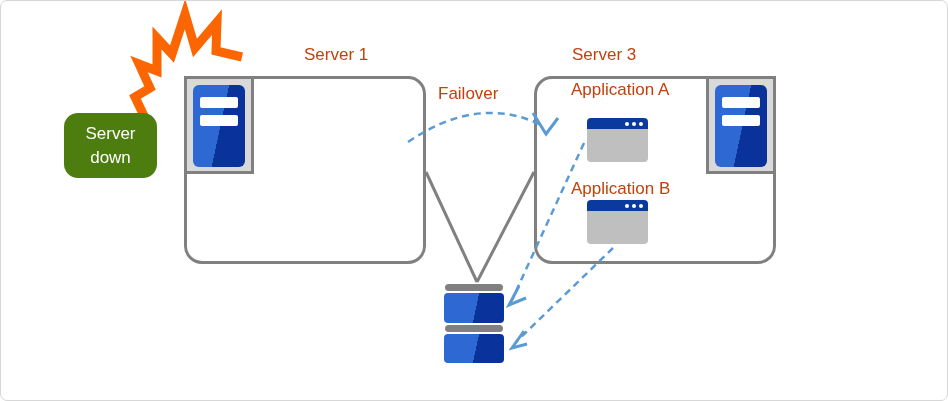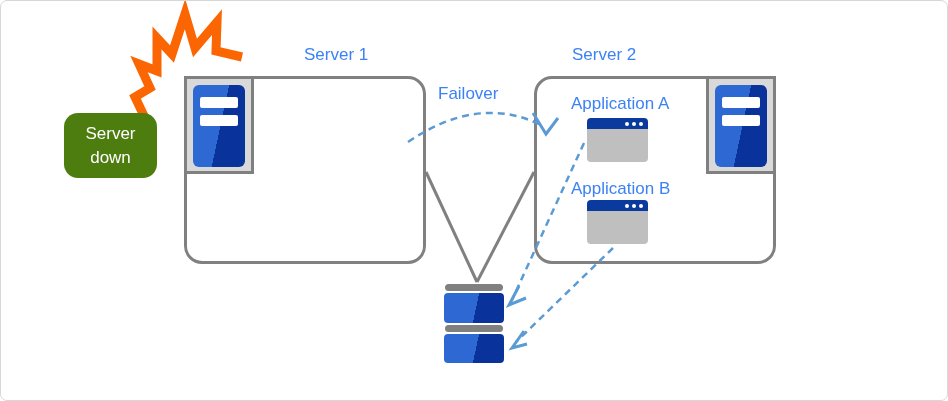--- a/index.html
+++ b/index.html
@@ -4,21 +4,21 @@
 <style>
   html,body{margin:0;padding:0;background:#fff;}
   .canvas{
     position:relative;width:948px;height:401px;background:#ffffff;
     border:1.5px solid #d7d7d7;border-radius:7px;box-sizing:border-box;
     font-family:"Liberation Sans","DejaVu Sans",sans-serif;overflow:hidden;
   }
   .layer{position:absolute;left:0;top:0;width:948px;height:401px;}
   .z1{z-index:1}.z4{z-index:4}
 
-  .lbl{position:absolute;color:#3b82f6;font-size:17px;white-space:nowrap;z-index:3;}
+  .lbl{position:absolute;color:#c2410c;font-size:17px;white-space:nowrap;z-index:3;}
 
   .server-box{
     position:absolute;top:75px;width:242px;height:188px;box-sizing:border-box;
     border:3px solid #808080;border-radius:18px;background:#ffffff;z-index:2;
   }
   #box1{left:183px;}
   #box2{left:533px;}
 
   .icon-frame{
     position:absolute;top:75px;width:70px;height:98px;box-sizing:border-box;
@@ -60,21 +60,21 @@
   .disk .cap{position:absolute;left:1px;width:58px;height:7px;background:#808080;border-radius:3.5px;}
   .disk .platter{
     position:absolute;left:0;width:60px;border-radius:4px;
     background:linear-gradient(102deg,#2e68d2 0%,#2e68d2 53%,#09339b 53%);
   }
   #cap1{top:0;} #platter1{top:9px;height:30px;} #cap2{top:41px;} #platter2{top:50px;height:29px;}
 
   #server1-label{left:303px;top:44px;}
   #server2-label{left:571px;top:44px;}
   #failover-label{left:437px;top:83px;}
-  #appA-label{left:570px;top:93px;}
+  #appA-label{left:570px;top:79px;}
   #appB-label{left:570px;top:178px;text-align:center;}
   #disk-label{left:400px;top:368px;width:160px;text-align:center;}
 </style>
 </head>
 <body>
 
 <div class="canvas">
 
   <svg class="layer z1" viewBox="0 0 948 401">
     <polyline points="144,117 134,96 149,87 138,63 156,70 156,37 171,53 184,13 194,47 216,21 215,50 241,56" fill="none" stroke="#fb6602" stroke-width="9" stroke-miterlimit="12" stroke-linecap="butt"></polyline>
@@ -114,21 +114,21 @@
   </div>
 
   <div class="disk">
     <div class="cap" id="cap1"></div>
     <div class="platter" id="platter1"></div>
     <div class="cap" id="cap2"></div>
     <div class="platter" id="platter2"></div>
   </div>
 
   <div class="lbl" id="server1-label">Server 1</div>
-  <div class="lbl" id="server2-label">Server 2</div>
+  <div class="lbl" id="server2-label">Server 3</div>
   <div class="lbl" id="failover-label">Failover</div>
   <div class="lbl" id="appA-label">Application A</div>
   <div class="lbl" id="appB-label">Application B</div>
 
   <div class="server-down">Server down</div>
 
   <svg class="layer z4" viewBox="0 0 948 401">
 
     <path d="M425,171 L476,281" fill="none" stroke="#808080" stroke-width="3"></path>
     <path d="M533,171 L476,281" fill="none" stroke="#808080" stroke-width="3"></path>

